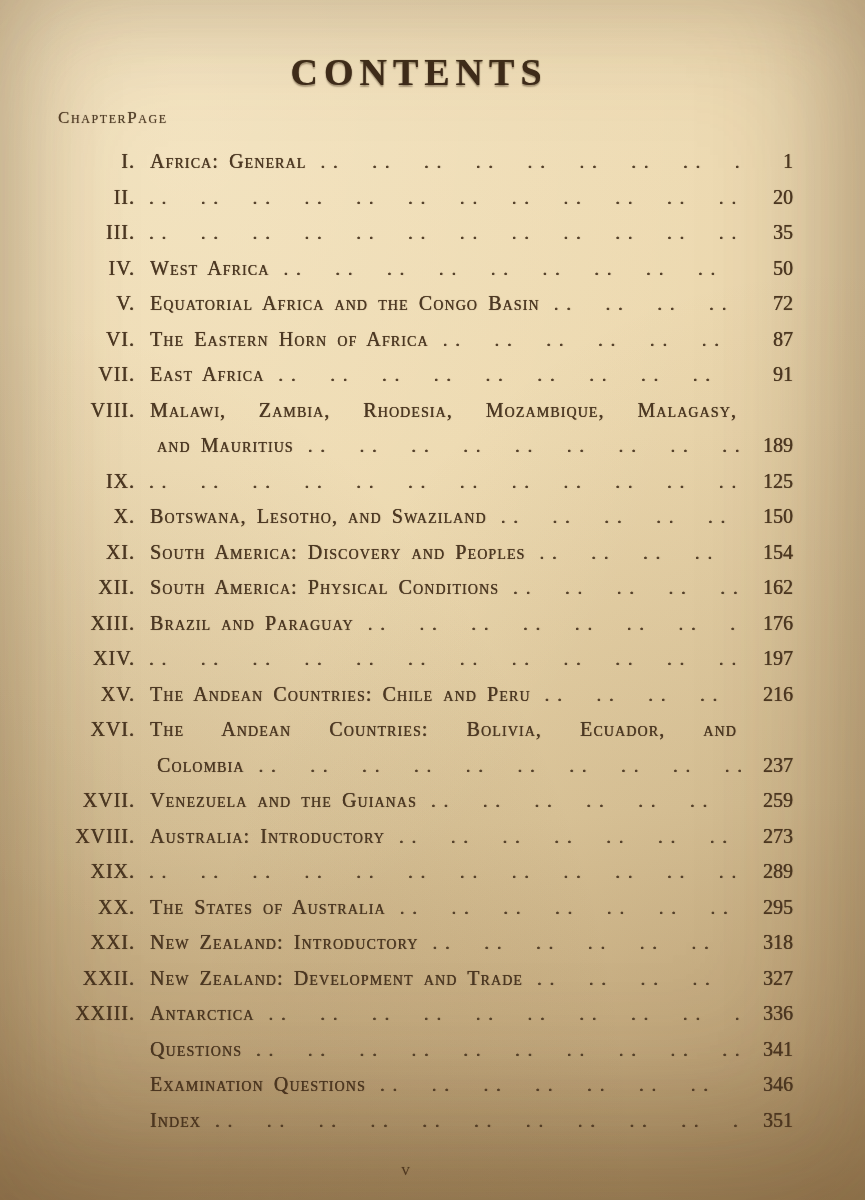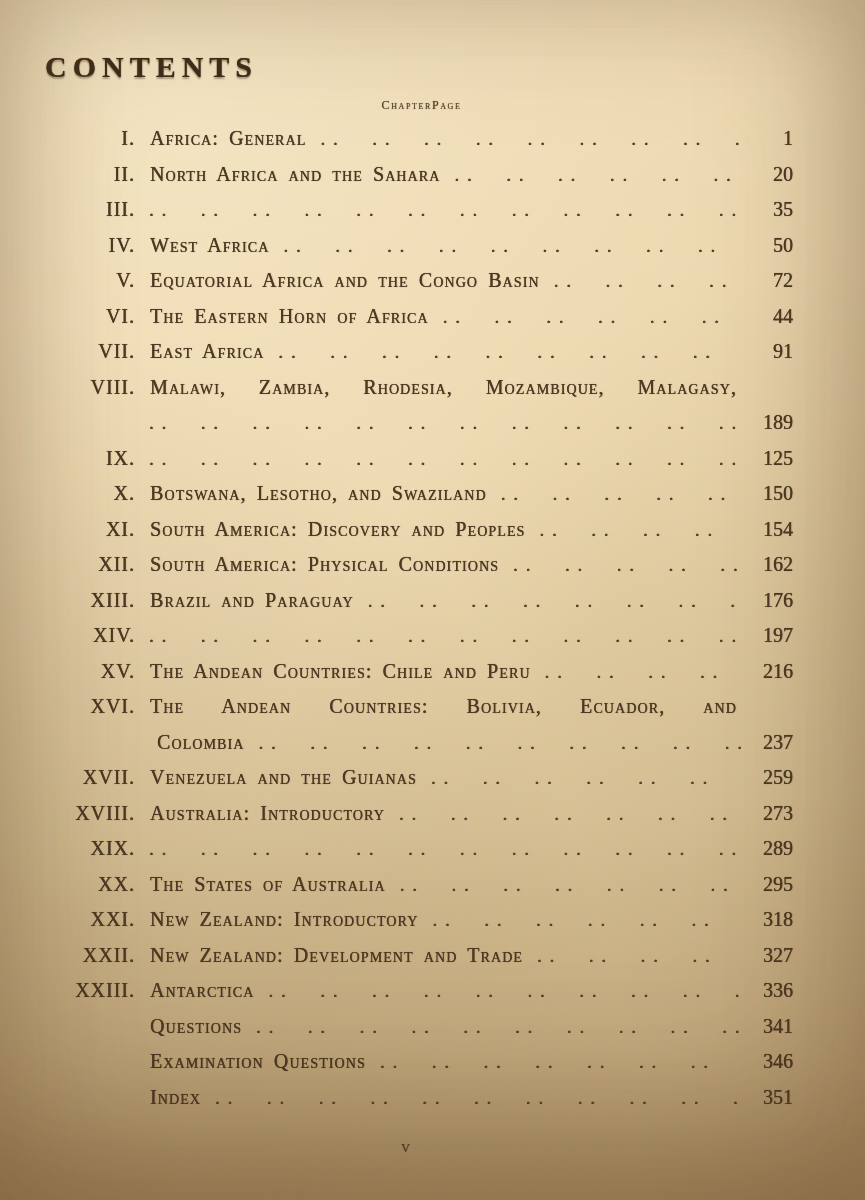--- a/index.html
+++ b/index.html
@@ -22,38 +22,38 @@
     box-shadow:
       inset 0 0 140px rgba(110,76,40,0.22),
       inset -24px -90px 140px rgba(80,52,26,0.28),
       inset 18px 10px 90px rgba(120,88,48,0.10);
   }
   .sheet {
     position: absolute; inset: 0;
     padding: 42px 72px 0 45px;
   }
   .book-title {
-    text-align: left;
-    font-size: 30px;
+    text-align: center;
+    font-size: 38px;
     font-weight: bold;
     letter-spacing: 6px;
     color: #3e2c1a;
     margin: 8px 0 14px 0;
     text-shadow: 0 1.5px 1.5px rgba(62,44,26,0.40), 0 0 1px rgba(62,44,26,0.75);
   }
   .toc-header {
     display: flex;
-    justify-content: center;
+    justify-content: flex-start;
     align-items: baseline;
-    font-size: 12px;
+    font-size: 17px;
     font-variant: small-caps;
     letter-spacing: 1.6px;
     color: #53402a;
     padding: 0 8px 0 13px;
-    margin-bottom: 8px;
+    margin-bottom: 16px;
     text-shadow: 0 0 1px rgba(76,56,35,0.65);
   }
   .toc-entries { text-shadow: 0.4px 0.4px 1px rgba(76,56,35,0.55), 0 0 0.5px rgba(76,56,35,0.8); }
   .entry-line {
     display: flex;
     align-items: baseline;
     line-height: 35.5px;
     font-size: 20px;
   }
   .numeral {
@@ -124,21 +124,20 @@
           <div class="entry-line l1">
             <span class="numeral">I.</span>
             <span class="etitle">Africa: General</span>
             <span class="leader">. .  . .  . .  . .  . .  . .  . .  . .  . .  . .  . .  . .  . .  . .  . .  . .  </span>
             <span class="pagenum">1</span>
           </div>
         </div>
         <div>
           <div class="entry-line l1">
             <span class="numeral">II.</span>
-            <span class="etitle">North Africa and the Sahara</span>
             <span class="leader">. .  . .  . .  . .  . .  . .  . .  . .  . .  . .  . .  . .  . .  . .  . .  . .  </span>
             <span class="pagenum">20</span>
           </div>
         </div>
         <div>
           <div class="entry-line l1">
             <span class="numeral">III.</span>
             <span class="leader">. .  . .  . .  . .  . .  . .  . .  . .  . .  . .  . .  . .  . .  . .  . .  . .  </span>
             <span class="pagenum">35</span>
           </div>
@@ -157,38 +156,39 @@
             <span class="etitle">Equatorial Africa and the Congo Basin</span>
             <span class="leader">. .  . .  . .  . .  . .  . .  . .  . .  . .  . .  . .  . .  . .  . .  . .  . .  </span>
             <span class="pagenum">72</span>
           </div>
         </div>
         <div>
           <div class="entry-line l1">
             <span class="numeral">VI.</span>
             <span class="etitle">The Eastern Horn of Africa</span>
             <span class="leader">. .  . .  . .  . .  . .  . .  . .  . .  . .  . .  . .  . .  . .  . .  . .  . .  </span>
-            <span class="pagenum">44</span>
+            <span class="pagenum">87</span>
           </div>
         </div>
         <div>
           <div class="entry-line l1">
             <span class="numeral">VII.</span>
             <span class="etitle">East Africa</span>
             <span class="leader">. .  . .  . .  . .  . .  . .  . .  . .  . .  . .  . .  . .  . .  . .  . .  . .  </span>
             <span class="pagenum">91</span>
           </div>
         </div>
         <div>
           <div class="entry-line l1 justified">
             <span class="numeral">VIII.</span>
             <span class="etitle">Malawi, Zambia, Rhodesia, Mozambique, Malagasy,</span>
           </div>
           <div class="entry-line l2">
             <span class="numeral"></span>
+            <span class="cont">and Mauritius</span>
             <span class="leader">. .  . .  . .  . .  . .  . .  . .  . .  . .  . .  . .  . .  . .  . .  . .  . .  </span>
             <span class="pagenum">189</span>
           </div>
         </div>
         <div>
           <div class="entry-line l1">
             <span class="numeral">IX.</span>
             <span class="leader">. .  . .  . .  . .  . .  . .  . .  . .  . .  . .  . .  . .  . .  . .  . .  . .  </span>
             <span class="pagenum">125</span>
           </div>

